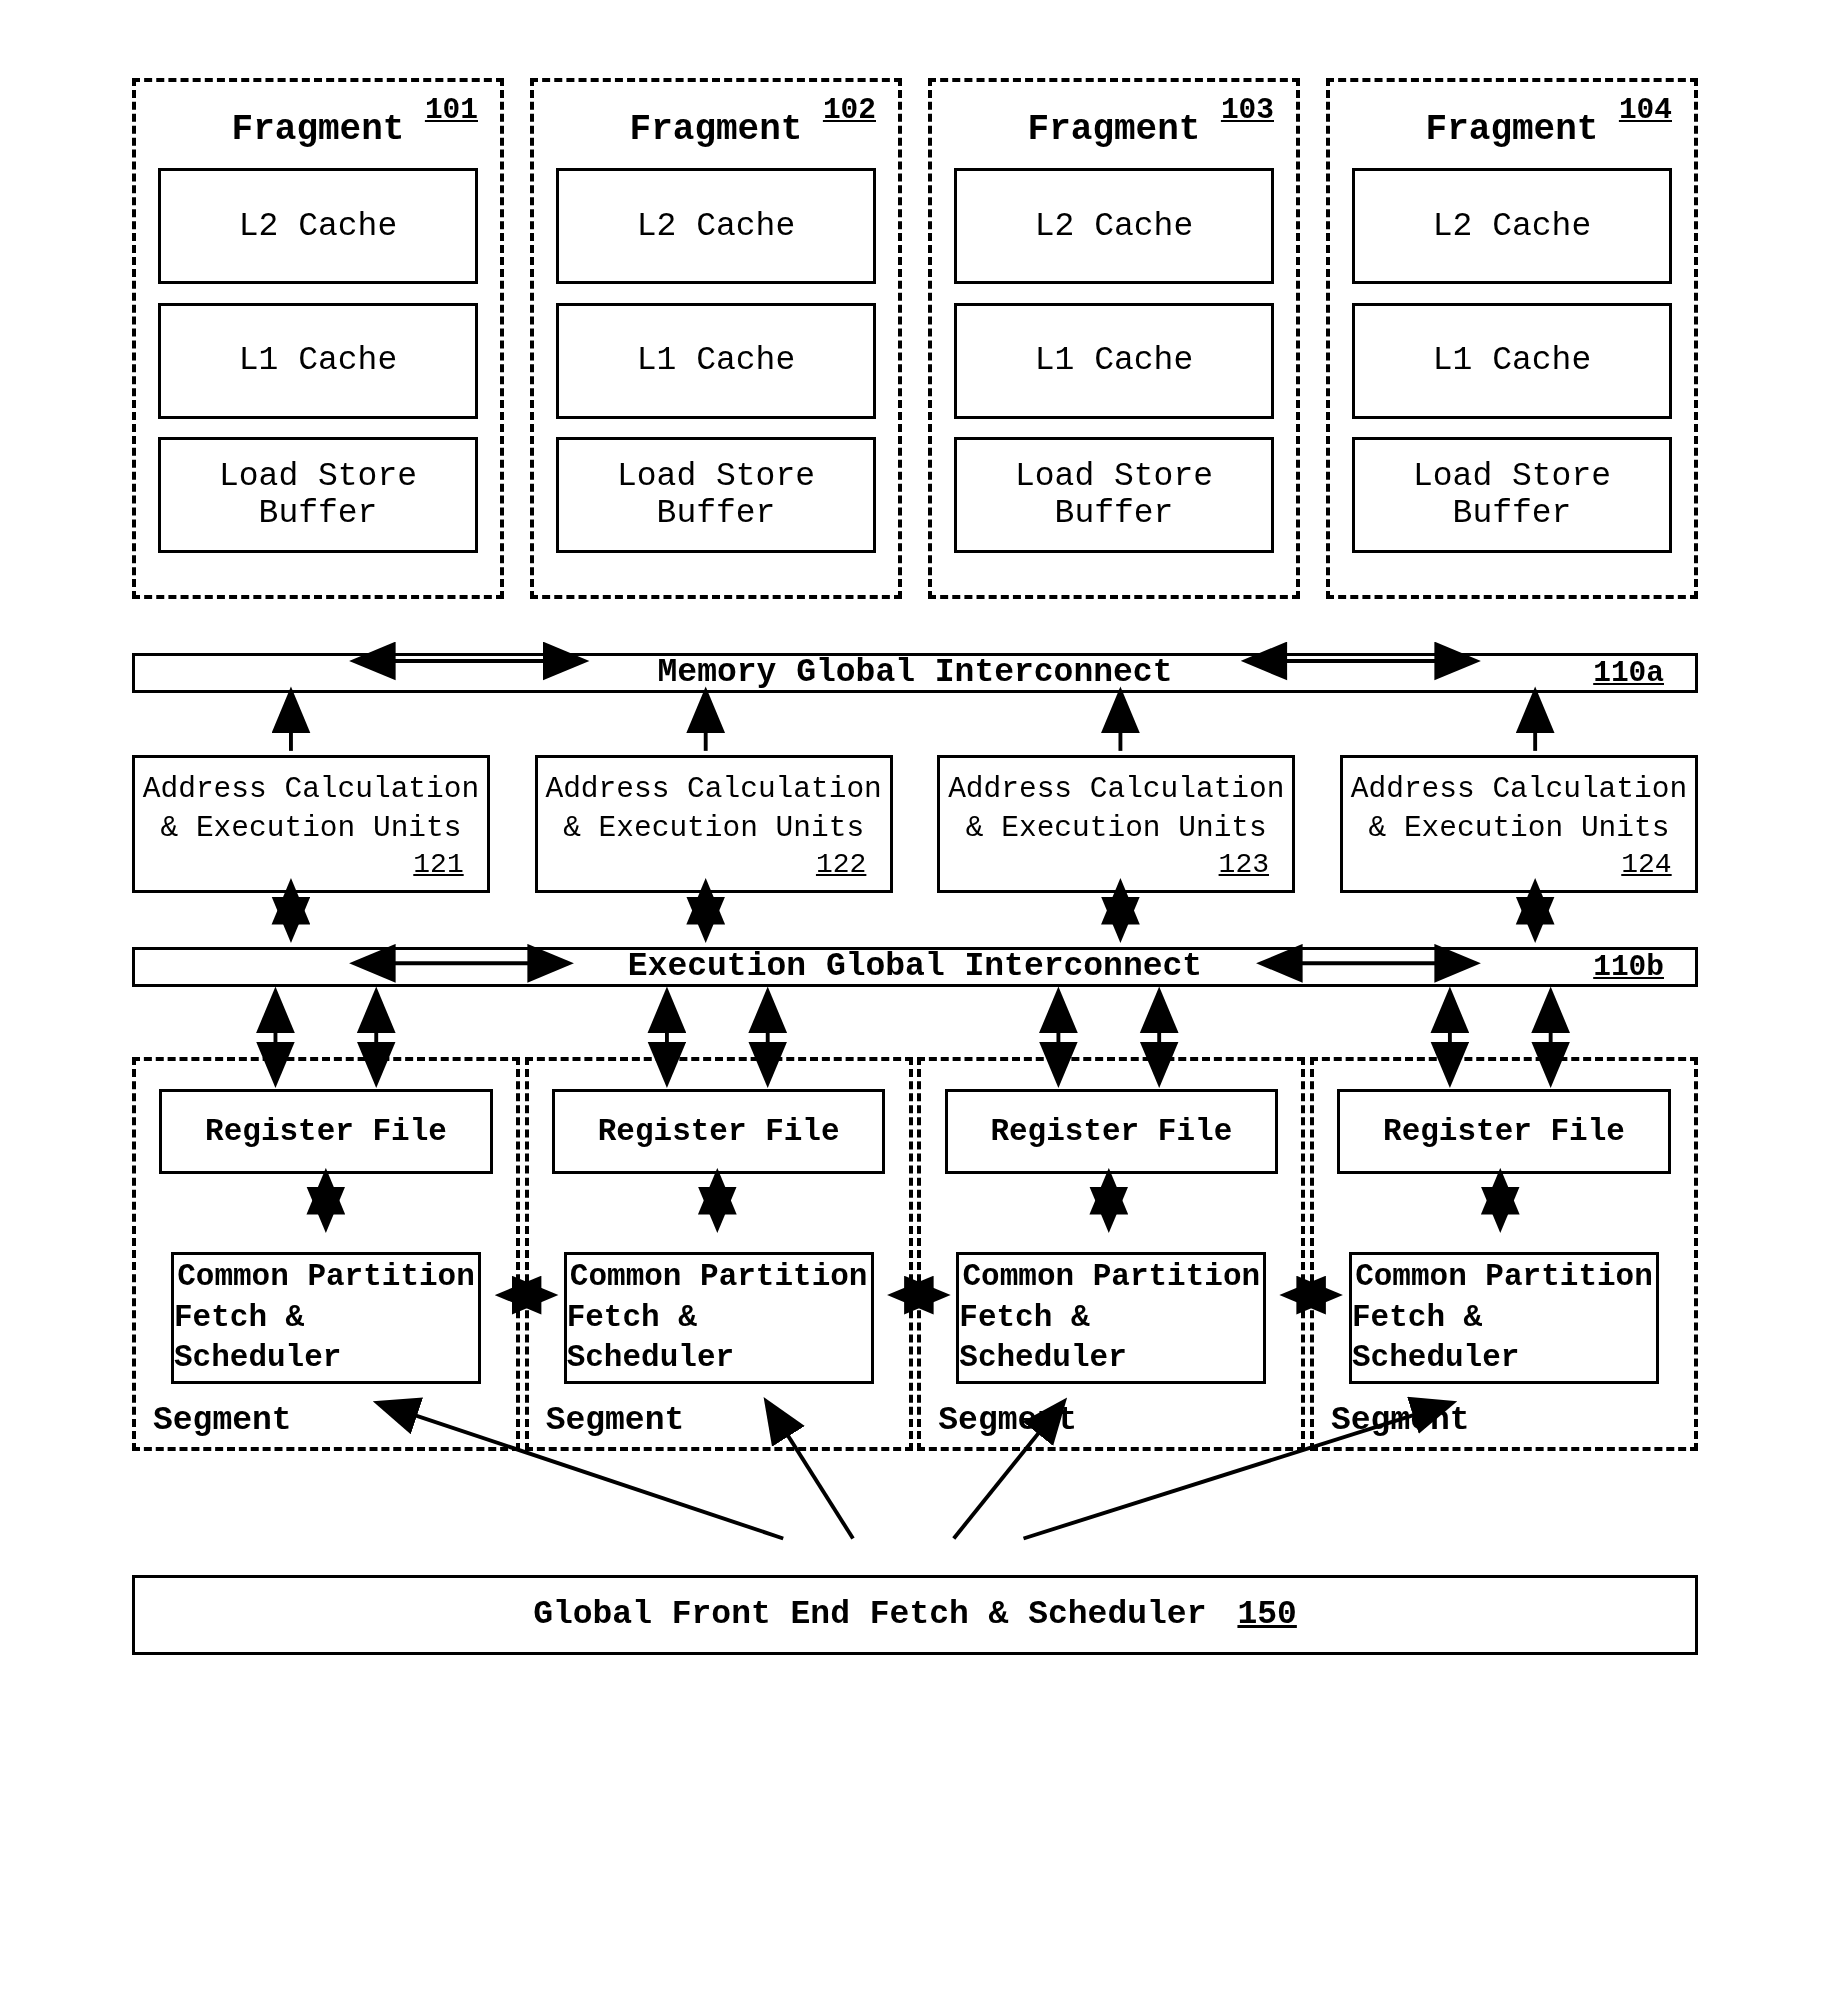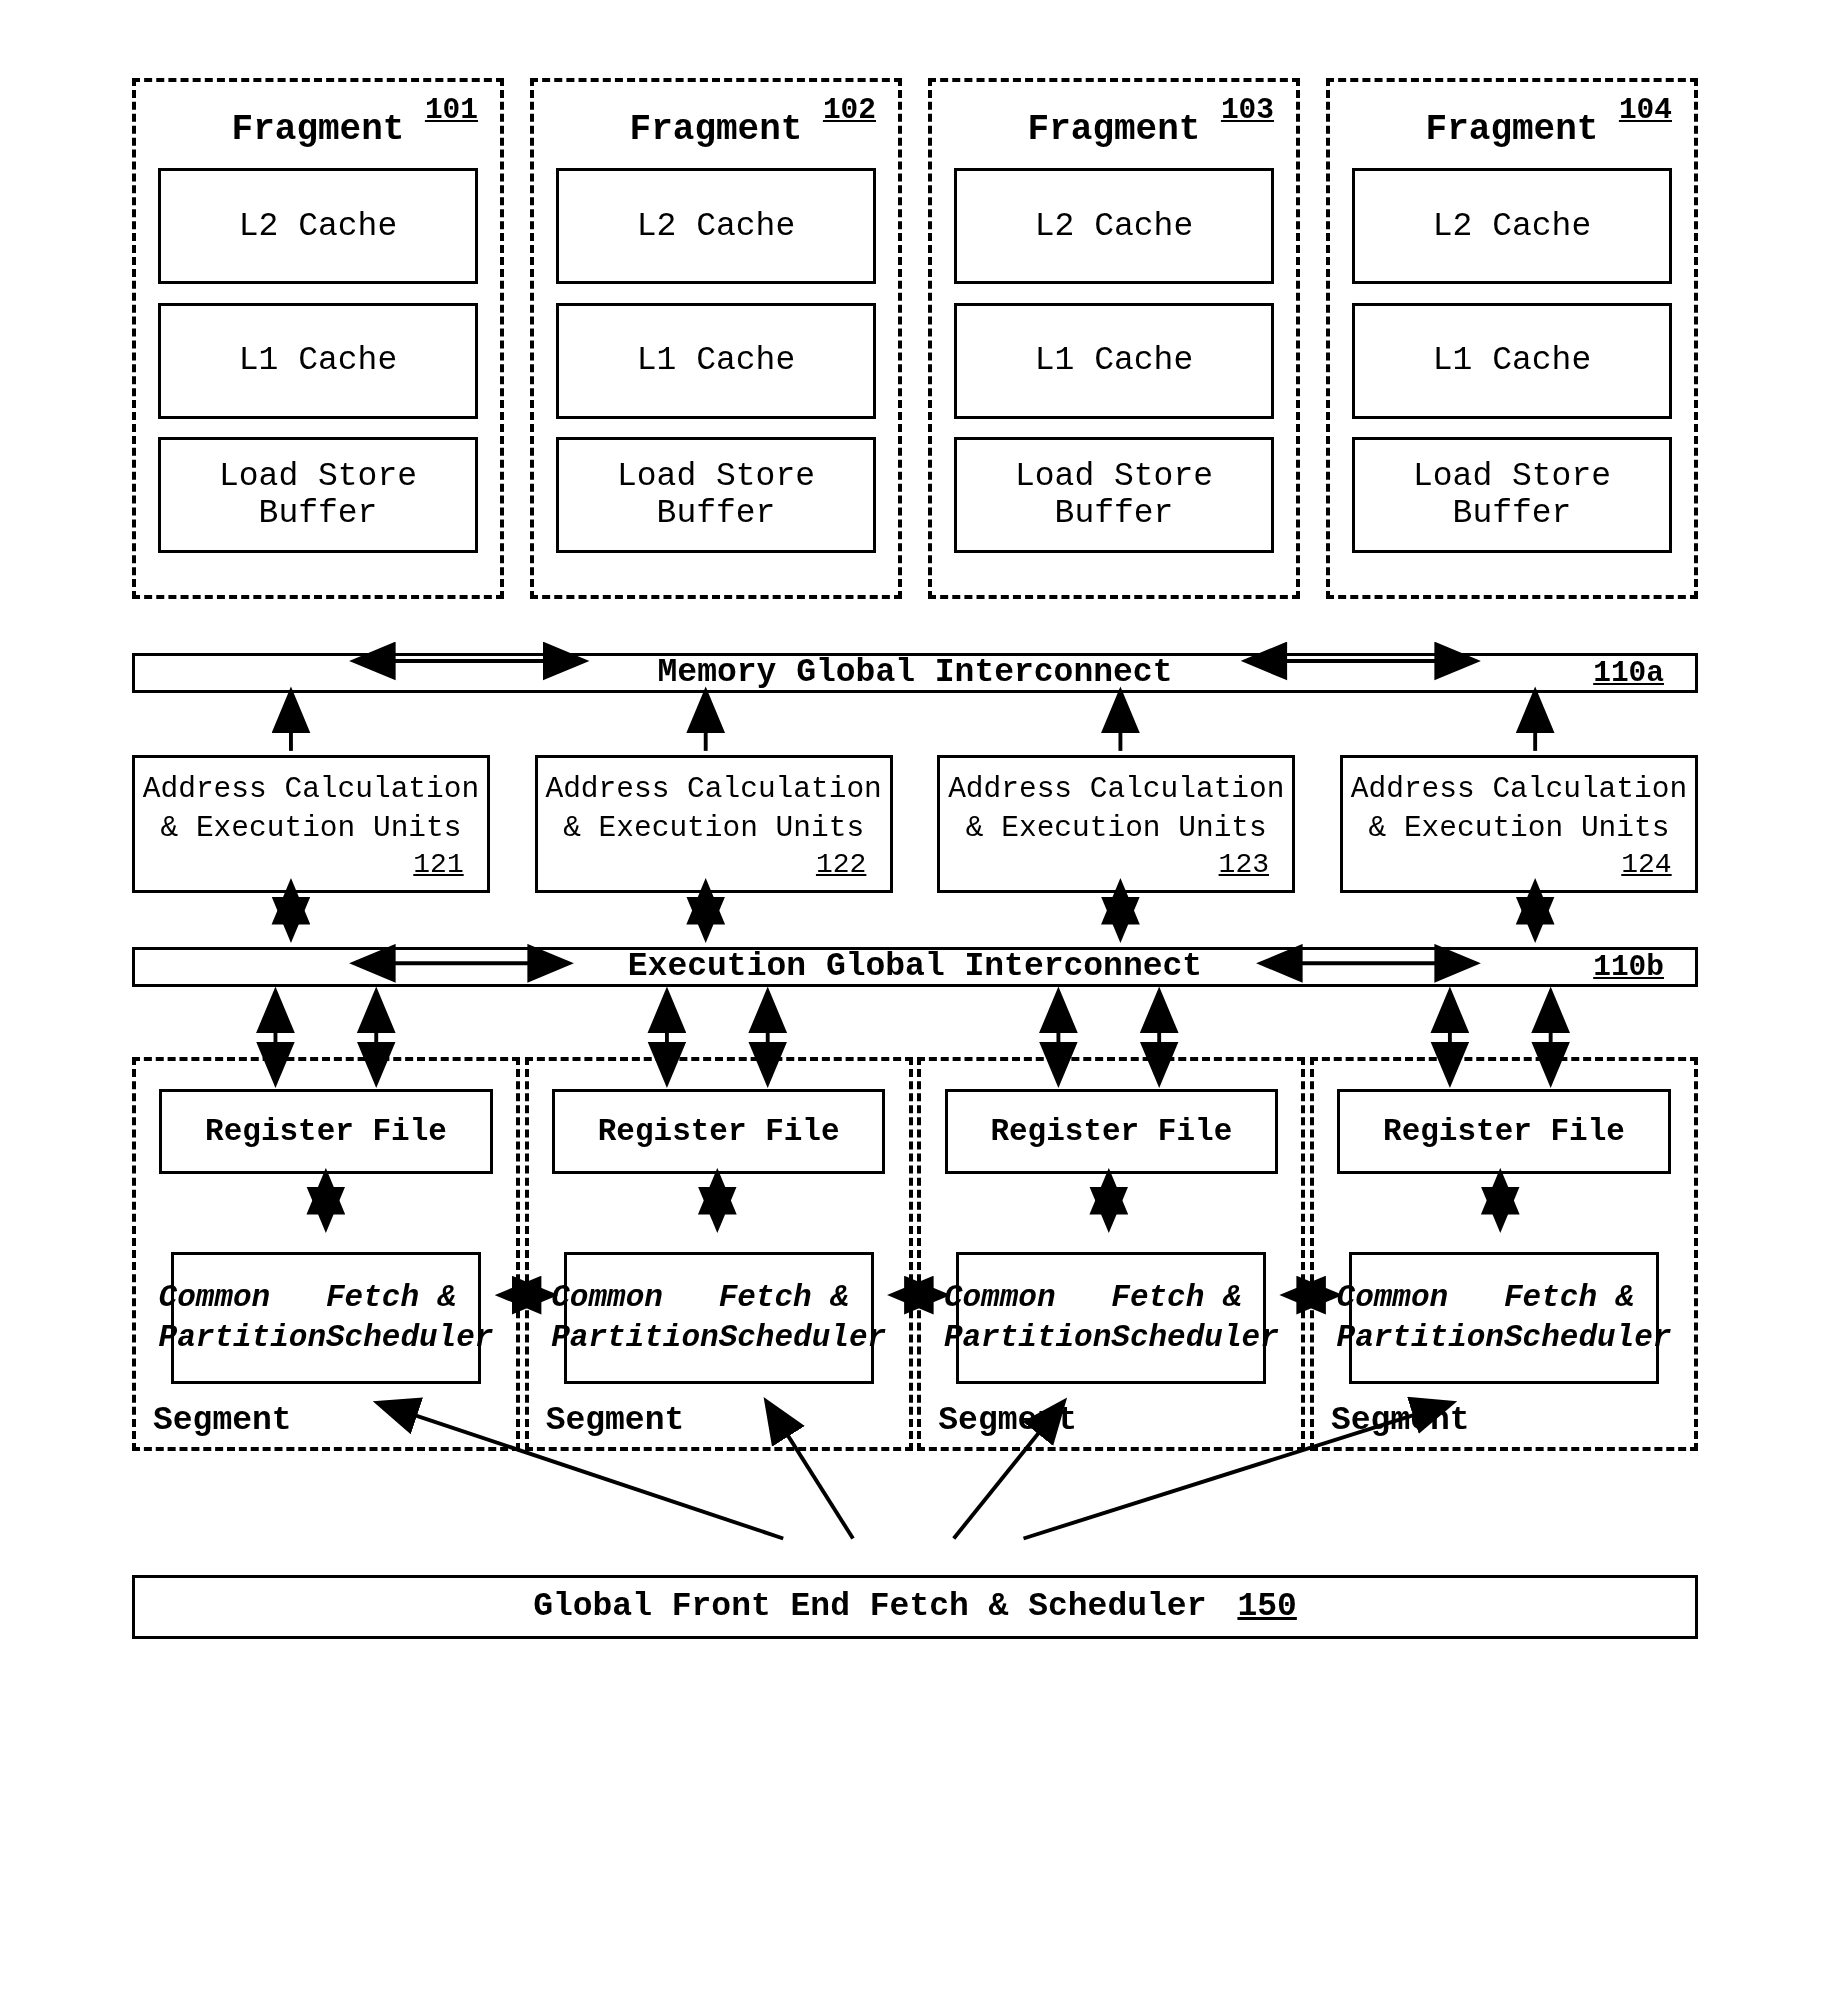--- a/index.html
+++ b/index.html
@@ -123,35 +123,34 @@
     justify-content: center;
     font-size: 31px;
     font-weight: bold;
     margin: 6.2px;
     background: #fff;
   }
   .solid-box3 {
     border: 3.9px solid #000;
     height: 132px;
     display: flex;
-    flex-direction: row;
+    flex-direction: column;
     align-items: center;
     justify-content: center;
     font-size: 31px;
     font-weight: bold;
     margin: 18px;
     background: #fff;
     line-height: 1.3;
-    font-style: italic;
   }
 
   
   .bottom-bar {
     border: 3.9px solid #000;
-    height: 64px;
+    height: 80px;
     display: flex;
     align-items: center;
     justify-content: center;
     font-size: 33px;
     font-weight: bold;
     margin-top: 124px;
     position: relative;
   }
   .bottom-bar .num {
     text-decoration: underline;

